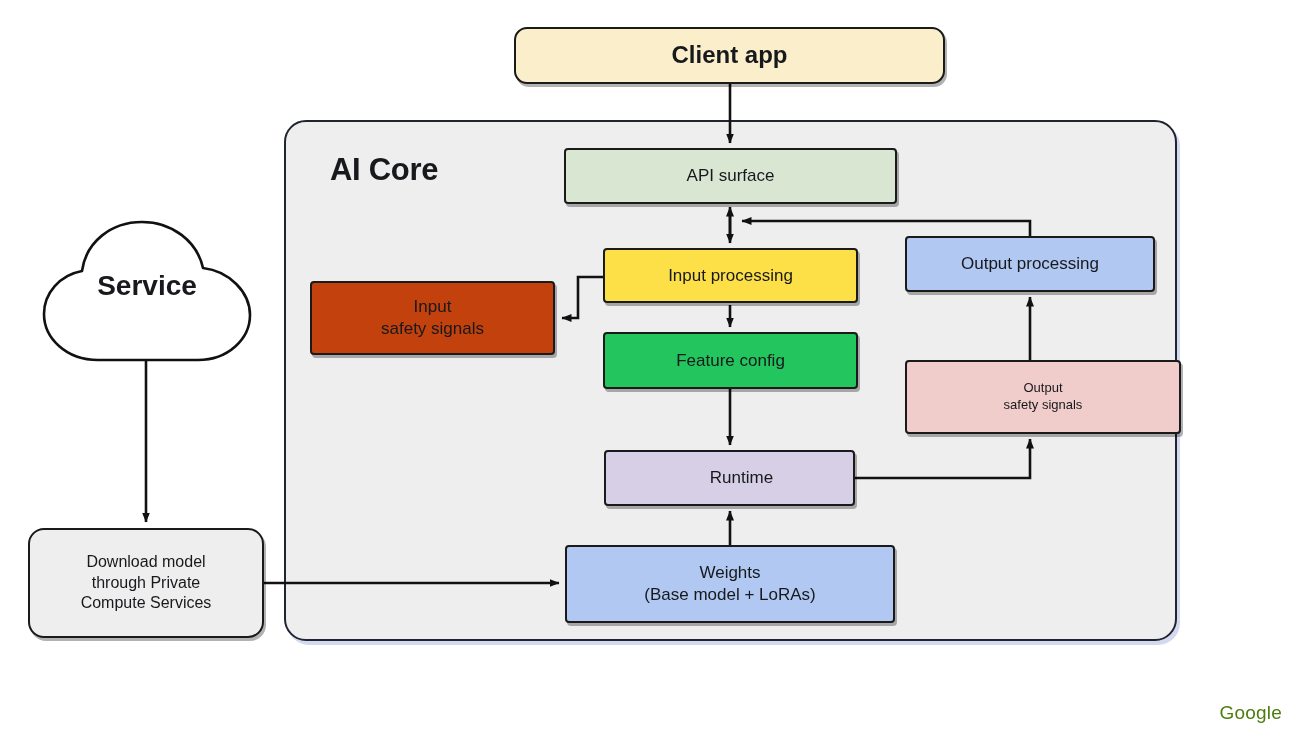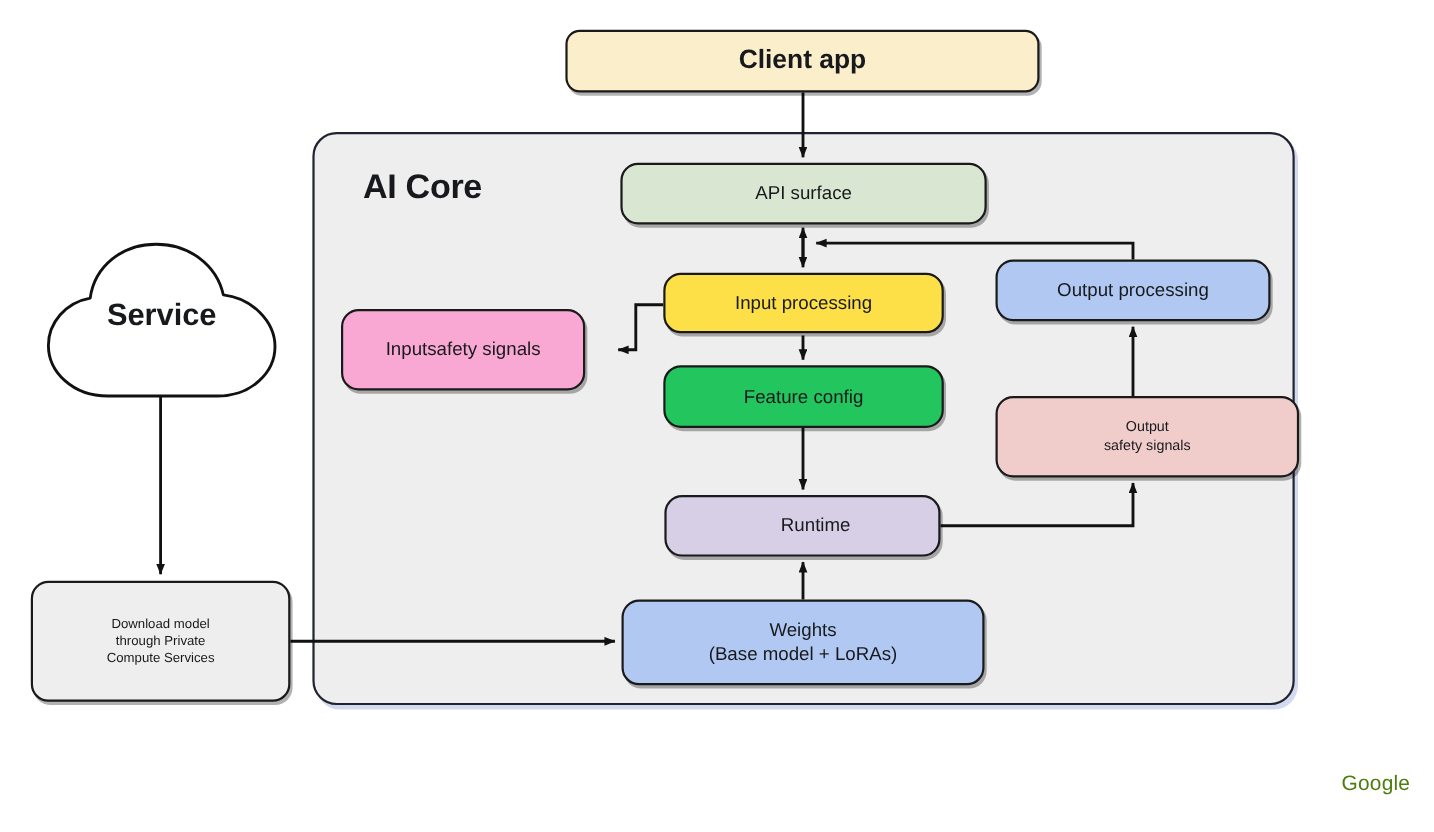--- a/index.html
+++ b/index.html
@@ -20,21 +20,21 @@
     left: 0; top: 0;
     width: 1304px;
     height: 756px;
   }
 
   
   .node {
     position: absolute;
     box-sizing: border-box;
     border: 2px solid #1a1a1a;
-    border-radius: 16px;
+    border-radius: 4px;
     display: flex;
     align-items: center;
     justify-content: center;
     text-align: center;
     color: #17191c;
     line-height: 1.28;
     box-shadow: 2px 3px 0 rgba(0,0,0,0.30);
     z-index: 5;
   }
 
@@ -93,40 +93,40 @@
     font-size: 17px;
     padding-left: 24px;
   }
   #weights {
     left: 565px; top: 545px; width: 330px; height: 78px;
     background: #b0c8f2;
     font-size: 17px;
     flex-direction: column;
   }
   #input-safety {
-    left: 310px; top: 281px; width: 222px; height: 74px;
-    background: #f9a8d4;
-    font-size: 17px;
-    flex-direction: row;
+    left: 310px; top: 281px; width: 245px; height: 74px;
+    background: #c2410c;
+    font-size: 17px;
+    flex-direction: column;
   }
   #output-processing {
     left: 905px; top: 236px; width: 250px; height: 56px;
     background: #b0c8f2;
     font-size: 17px;
   }
   #output-safety {
     left: 905px; top: 360px; width: 276px; height: 74px;
     background: #f0ccca;
     font-size: 13px;
     flex-direction: column;
   }
   #download-model {
     left: 28px; top: 528px; width: 236px; height: 110px;
     background: #eeeeee;
-    font-size: 12px;
+    font-size: 16px;
     flex-direction: column;
     border-radius: 16px;
   }
 
   
   #service-cloud {
     position: absolute;
     left: 38px;
     top: 218px;
     width: 218px;

